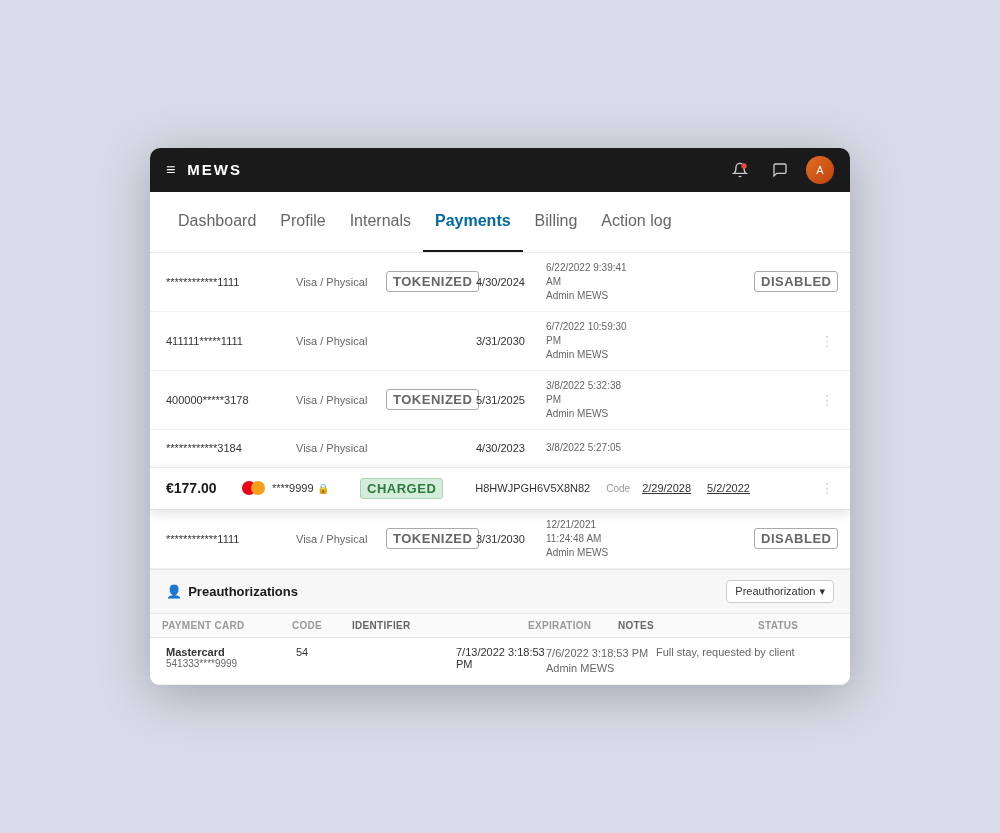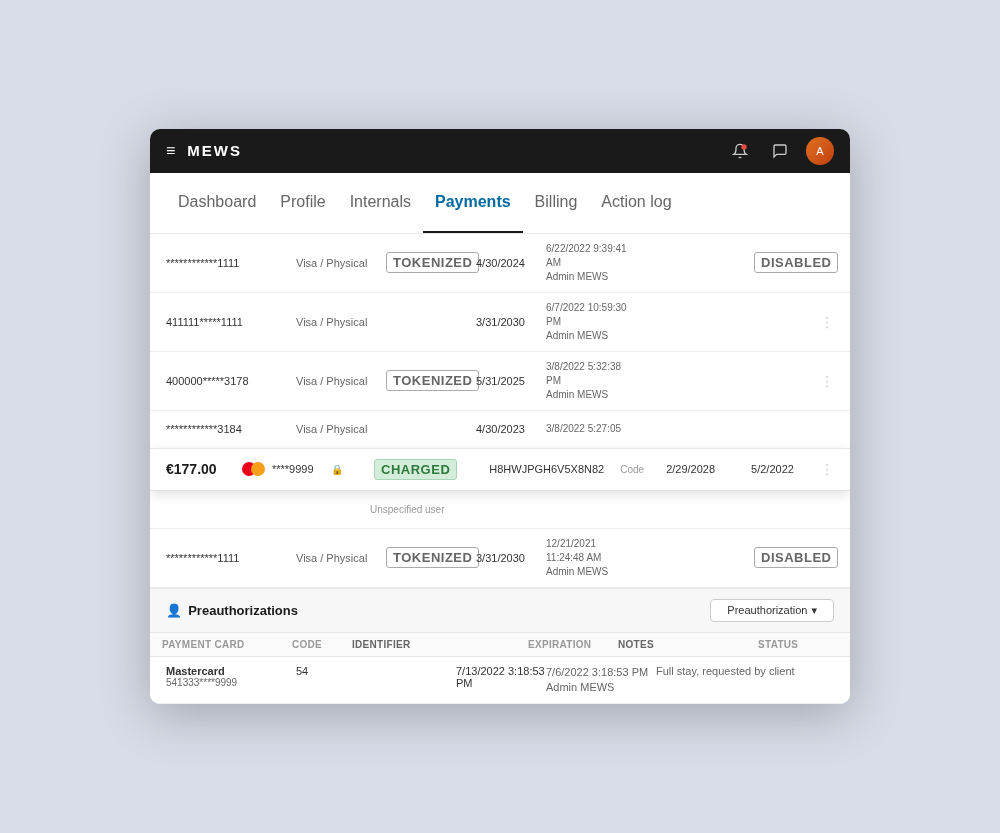--- a/index.html
+++ b/index.html
@@ -161,26 +161,26 @@
       display: flex;
       align-items: center;
     }
     .mc-circle {
       width: 14px;
       height: 14px;
       border-radius: 50%;
     }
     .mc-red { background: #eb001b; }
     .mc-yellow { background: #f79e1b; margin-left: -5px; }
-    .exp-cardnum { color: #333; margin-right: 18px; }
+    .exp-cardnum { color: #333; margin-right: 4px; }
     .lock-icon { color: #999; font-size: 10px; margin-right: 10px; }
     .exp-status { margin: 0 20px; }
     .exp-code { margin: 0 12px; color: #333; font-size: 11px; }
     .exp-label { color: #999; font-size: 10px; margin: 0 4px; }
-    .exp-date { color: #333; margin: 0 18px; }
+    .exp-date { color: #333; margin: 0 8px; text-decoration: underline; }
     .exp-more { margin-left: auto; color: #999; cursor: pointer; font-size: 16px; }
     
     .section-header {
       display: flex;
       align-items: center;
       justify-content: space-between;
       padding: 10px 16px;
       background: #f7f7f7;
       border-top: 1px solid #e8e8e8;
       border-bottom: 1px solid #e8e8e8;
@@ -194,21 +194,21 @@
       gap: 6px;
     }
     .section-btn {
       display: flex;
       align-items: center;
       gap: 4px;
       font-size: 11px;
       color: #333;
       border: 1px solid #ccc;
       border-radius: 4px;
-      padding: 4px 16px;
+      padding: 4px 8px;
       cursor: pointer;
       background: #fff;
     }
     
     .table-container { padding: 0; }
     .table-header {
       display: flex;
       padding: 6px 12px;
       border-bottom: 1px solid #e8e8e8;
       background: #fafafa;
@@ -337,23 +337,20 @@
       <div class="exp-status">
         <span class="badge badge-charged">CHARGED</span>
       </div>
       <div class="exp-code">H8HWJPGH6V5X8N82</div>
       <div class="exp-label">Code</div>
       <div class="exp-date">2/29/2028</div>
       <div class="exp-date">5/2/2022</div>
       <div class="exp-more three-dot">⋮</div>
     </div>
 
-    <div class="payment-row" style="color:#999;font-size:10px;padding:4px 16px 4px 220px;">
-      <span>Unspecified user</span>
-    </div>
 
     <div class="payment-row">
       <div class="col-card">************1111</div>
       <div class="col-type">Visa / Physical</div>
       <div class="col-badge">
         <span class="badge badge-tokenized">TOKENIZED</span>
       </div>
       <div class="col-expiry">3/31/2030</div>
       <div class="col-created" style="white-space:pre-line;font-size:10px;">12/21/2021
 11:24:48 AM

